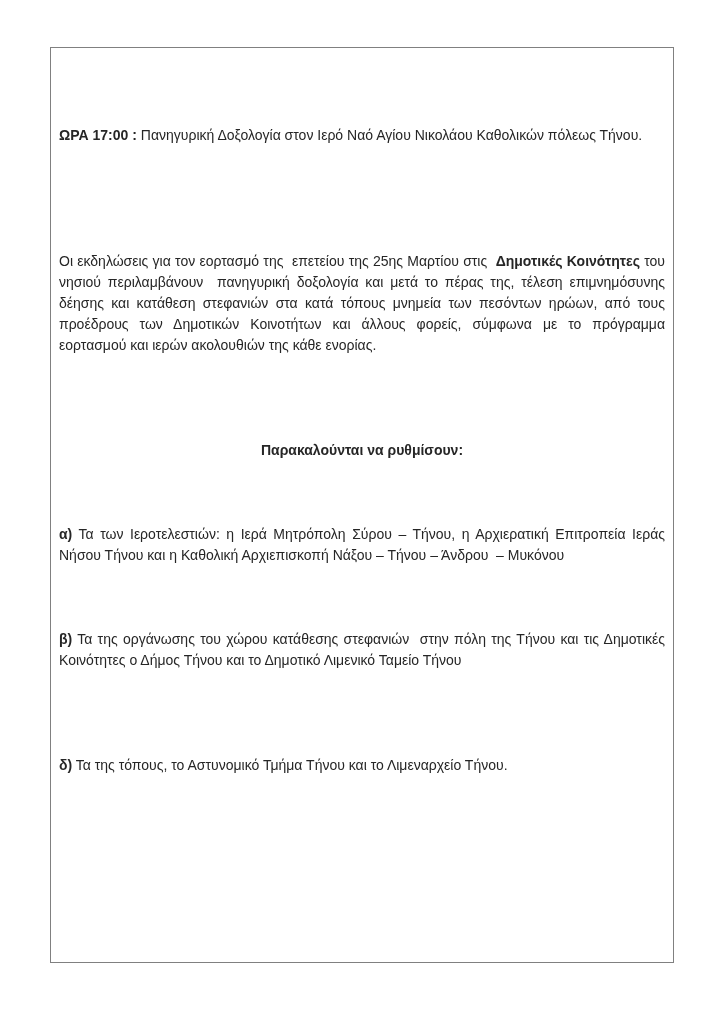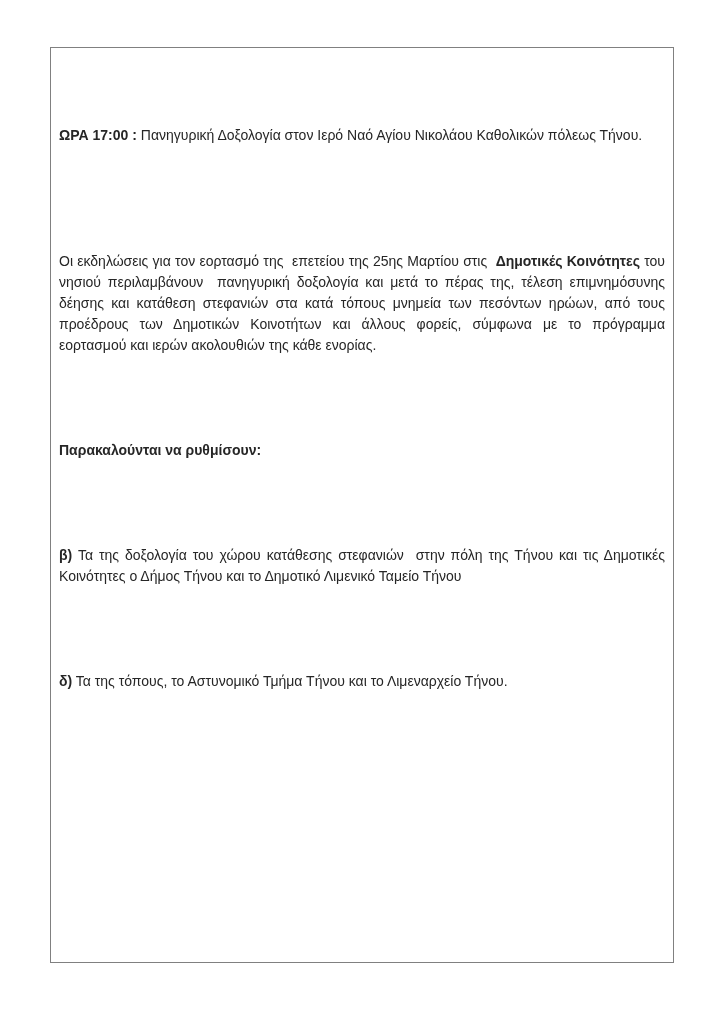--- a/index.html
+++ b/index.html
@@ -33,41 +33,42 @@
     line-height: 21px;
     text-align: justify;
     white-space: pre-wrap;
     -webkit-hyphens: manual;
     hyphens: manual;
   }
   p { margin: 0; }
   .para-gap { margin-bottom: 21px; }
   .bold { font-weight: bold; }
   .heading {
-    text-align: left;
+    text-align: center;
     font-weight: bold;
     white-space: normal;
   }
 </style>
 </head>
 <body>
 
 <div class="page">
   <div class="doc-frame">
     <div class="doc-content">
 
       <p class="para-gap"><span class="bold">ΩΡΑ 17:00 :</span><span> Πανηγυρική Δοξολογία στον Ιερό Ναό Αγίου Νικολάου Καθολικών πόλεως Τήνου.</span></p>
 
 
       <p class="para-gap"><span>Οι εκδηλώσεις για τον εορτασμό της  επετείου της 25ης Μαρτίου στις  </span><span class="bold">Δημοτικές Κοινότητες</span><span> του νη­σιού περιλαμβάνουν  πανηγυρική δοξολογία και μετά το πέρας της, τέλεση επιμνημόσυνης δέησης και κατάθεση στεφανιών στα κατά τόπους μνημεία των πεσόντων ηρώων, από τους προέδρους των Δημο­τικών Κοινοτήτων και άλλους φορείς, σύμφωνα με το πρόγραμμα εορτασμού και ιερών ακολουθιών της κάθε ενορίας.</span></p>
 
       <p class="heading">Παρακαλούνται να ρυθμίσουν:</p>
 
+      <p><span class="bold">α)</span><span> Τα των Ιεροτελεστιών: η Ιερά Μητρόπολη Σύρου – Τήνου, η Αρχιερατική Επιτροπεία Ιεράς Νήσου Τήνου και η Καθολική Αρχιεπισκοπή Νάξου – Τήνου – Άνδρου  – Μυκόνου</span></p>
 
-      <p><span class="bold">β)</span><span> Τα της δοξολογία του χώρου κατάθεσης στεφανιών  στην πόλη της Τήνου και τις Δημοτικές Κοινό­τητες ο Δήμος Τήνου και το Δημοτικό Λιμενικό Ταμείο Τήνου</span></p>
+      <p><span class="bold">β)</span><span> Τα της οργάνωσης του χώρου κατάθεσης στεφανιών  στην πόλη της Τήνου και τις Δημοτικές Κοινό­τητες ο Δήμος Τήνου και το Δημοτικό Λιμενικό Ταμείο Τήνου</span></p>
 
 
       <p><span class="bold">δ)</span><span> Τα της τόπους, το Αστυνομικό Τμήμα Τήνου και το Λιμεναρχείο Τήνου.</span></p>
 
       
 
       
 
     </div>
   </div>

